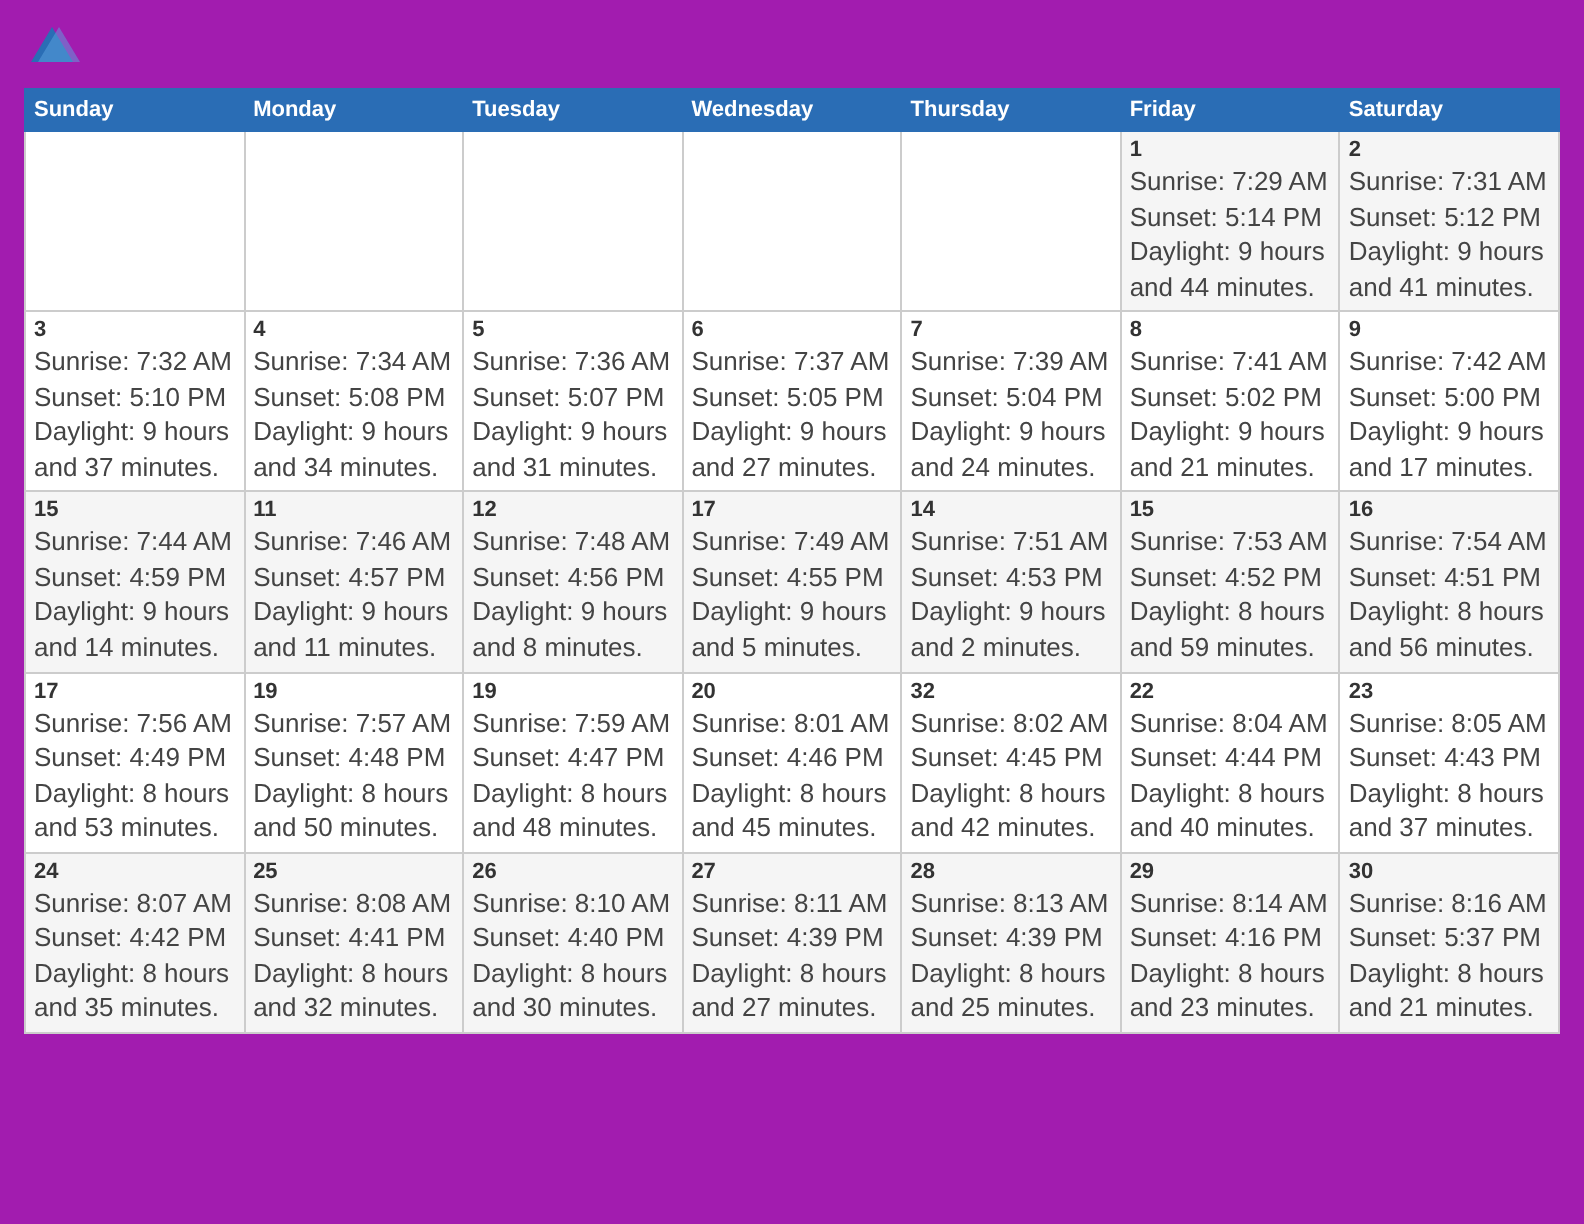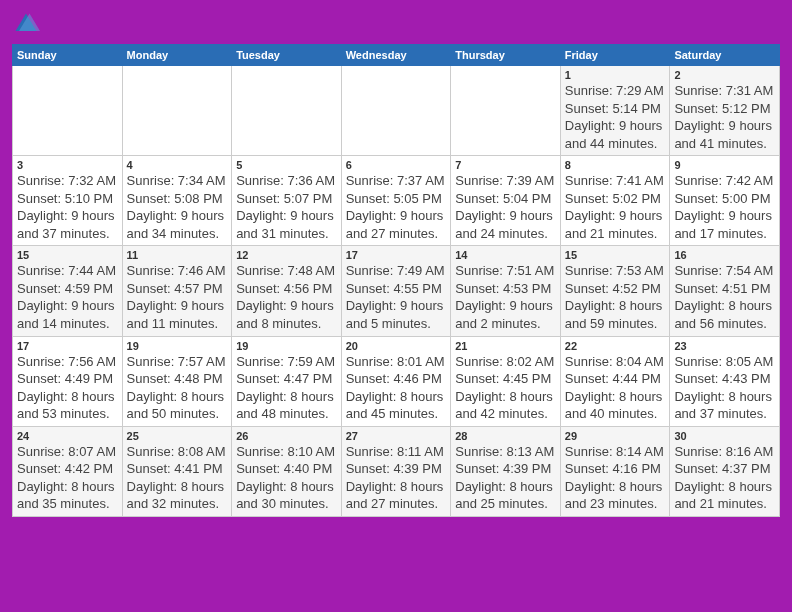--- a/index.html
+++ b/index.html
@@ -284,21 +284,21 @@
 and 48 minutes.</div>
           </td>
           <td>
             <span class="day-number">20</span>
             <div class="day-info">Sunrise: 8:01 AM
 Sunset: 4:46 PM
 Daylight: 8 hours
 and 45 minutes.</div>
           </td>
           <td>
-            <span class="day-number">21</span>
+            <span class="day-number">32</span>
             <div class="day-info">Sunrise: 8:02 AM
 Sunset: 4:45 PM
 Daylight: 8 hours
 and 42 minutes.</div>
           </td>
           <td>
             <span class="day-number">22</span>
             <div class="day-info">Sunrise: 8:04 AM
 Sunset: 4:44 PM
 Daylight: 8 hours
@@ -351,20 +351,20 @@
           <td>
             <span class="day-number">29</span>
             <div class="day-info">Sunrise: 8:14 AM
 Sunset: 4:16 PM
 Daylight: 8 hours
 and 23 minutes.</div>
           </td>
           <td>
             <span class="day-number">30</span>
             <div class="day-info">Sunrise: 8:16 AM
-Sunset: 4:37 PM
+Sunset: 5:37 PM
 Daylight: 8 hours
 and 21 minutes.</div>
           </td>
         </tr>
       </tbody>
   </table>
 </div>
 
 </body></html>

